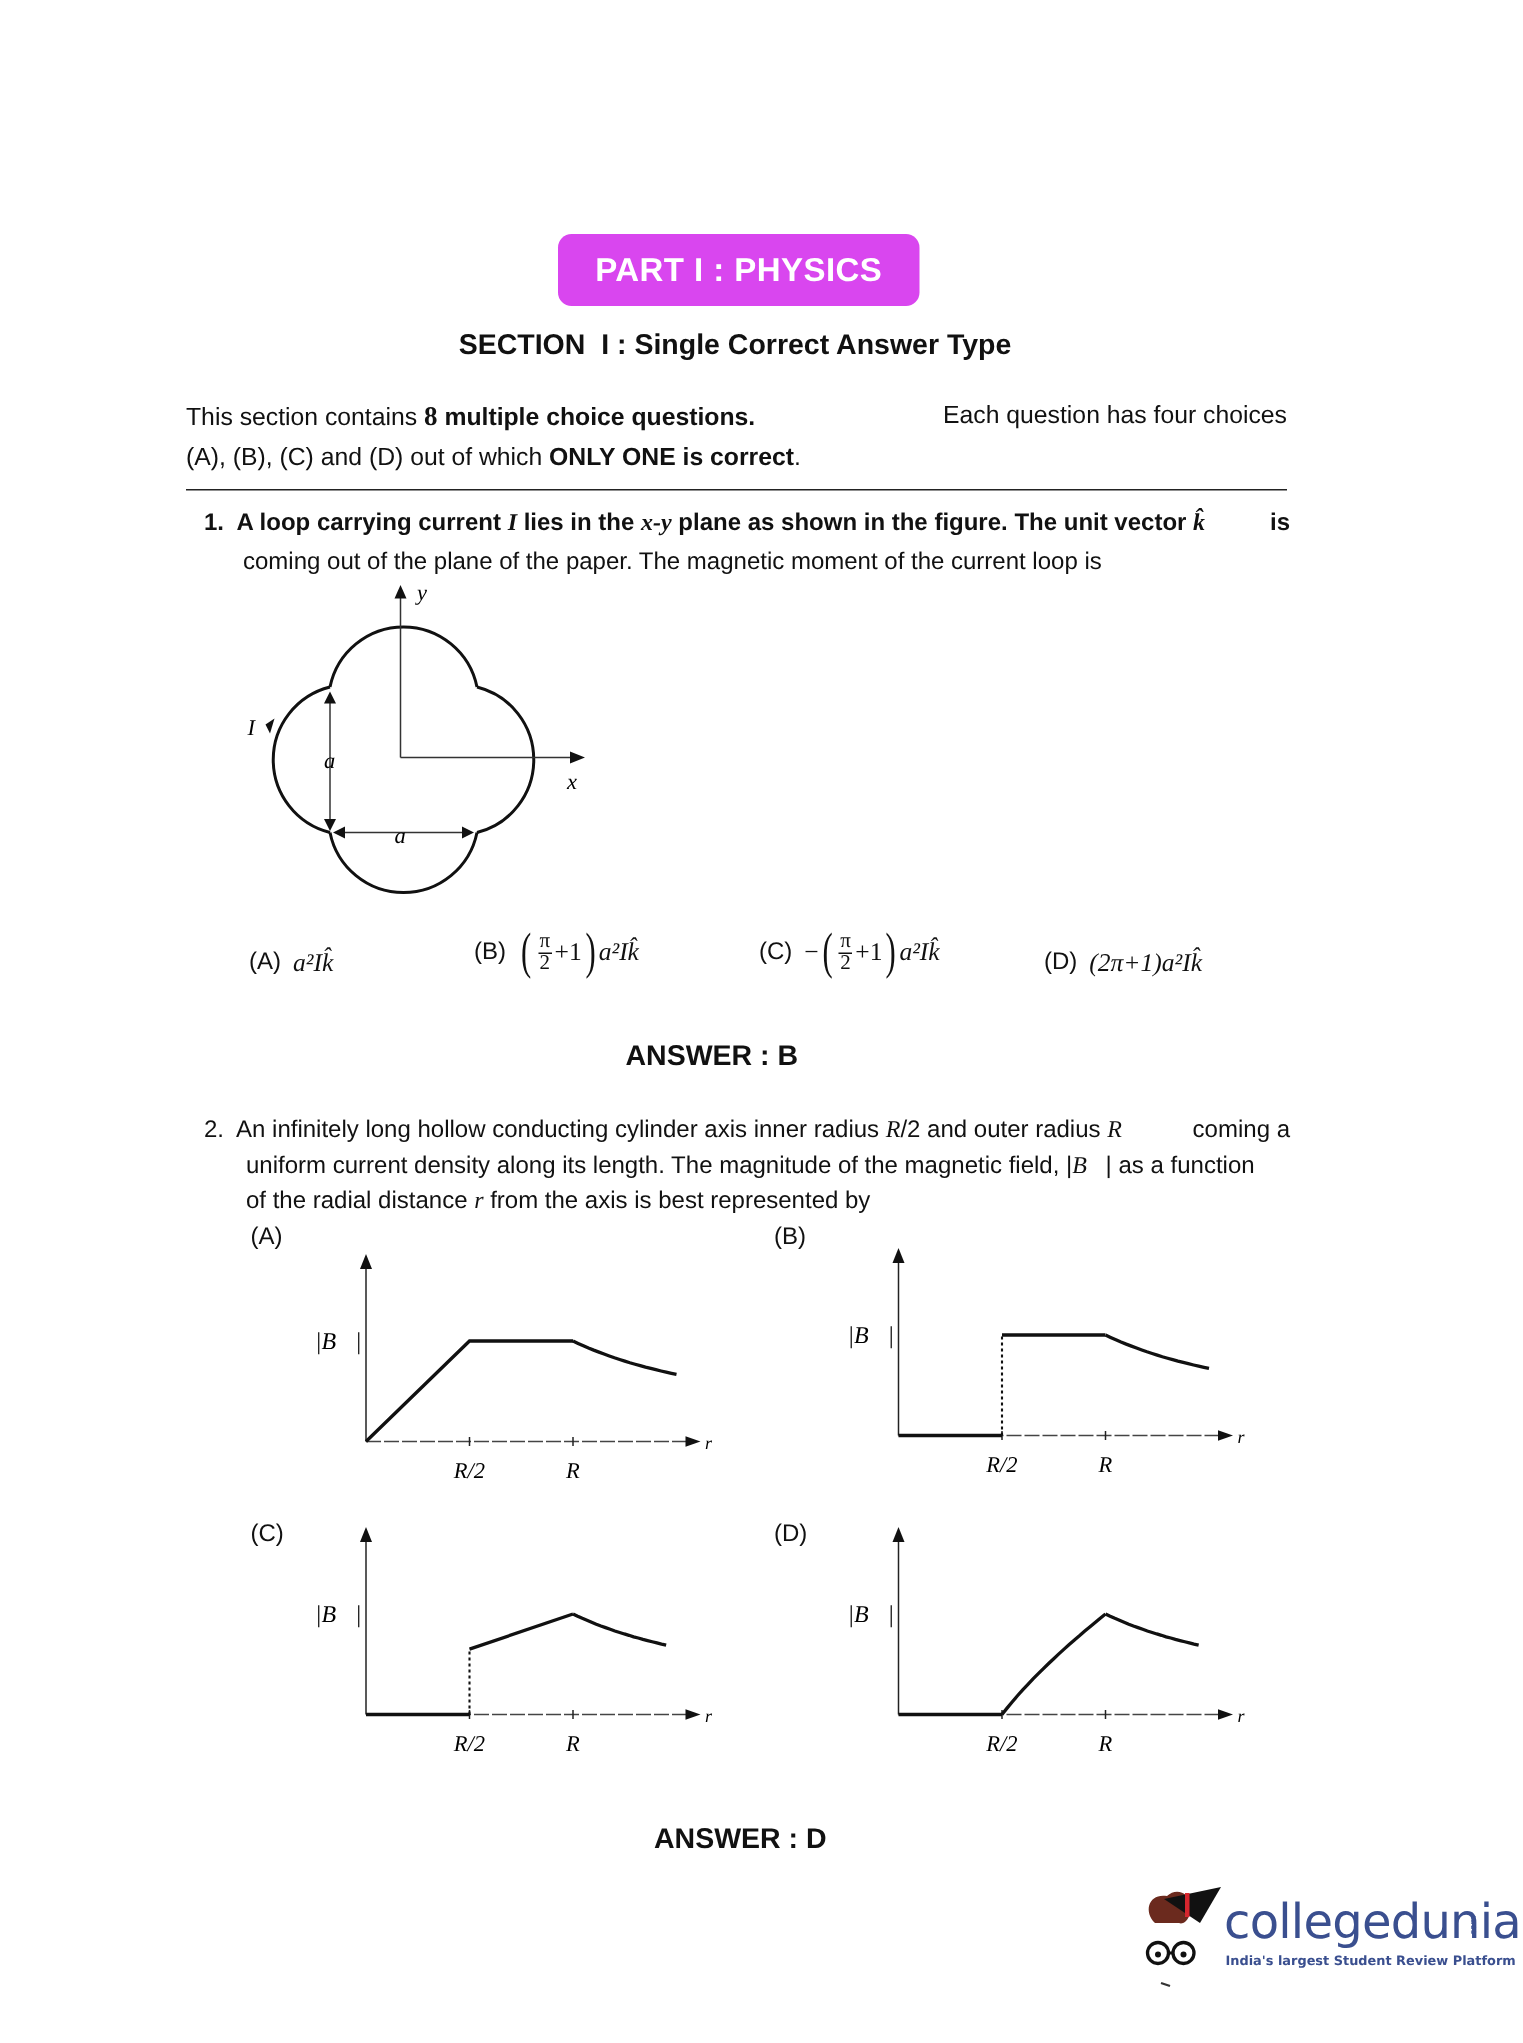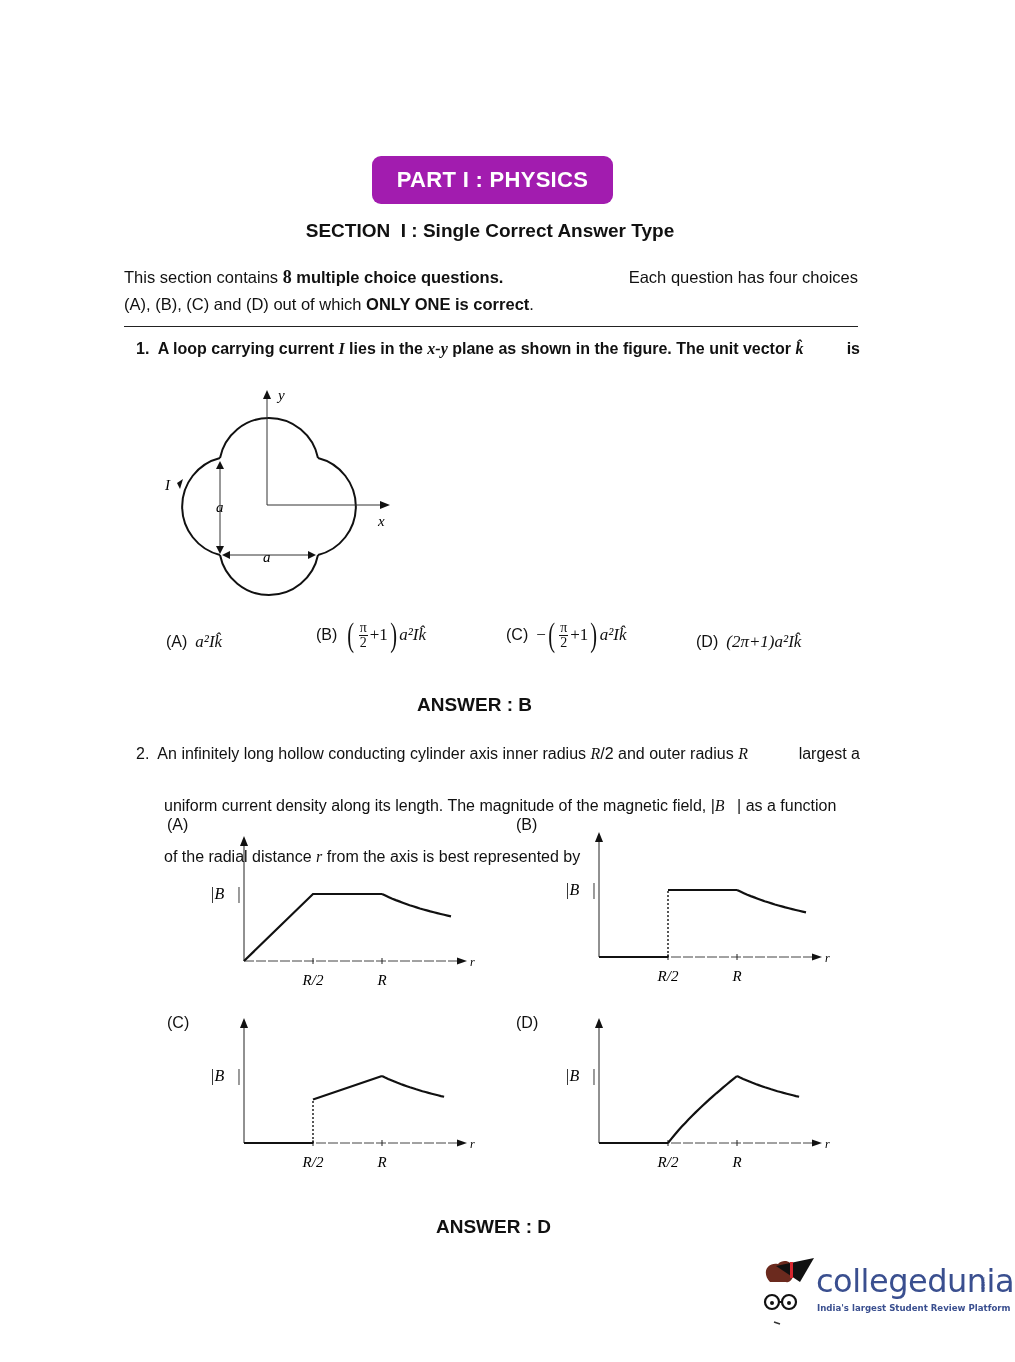--- a/index.html
+++ b/index.html
@@ -1,39 +1,39 @@
 <!DOCTYPE html>
 <html><head>
 <meta charset="utf-8">
 <style>
   html, body { margin:0; padding:0; background:#ffffff; }
   body { width:1015px; height:1362px; position:relative; overflow:hidden; color:#111; font-family:"Liberation Sans", sans-serif; }
   .abs { position:absolute; }
-  .part-banner { left:372px; top:156px; width:241px; height:48px; background:#a21caf; border-radius:9px; color:#fff; font-weight:bold; font-size:22px; display:flex; align-items:center; justify-content:center; letter-spacing:0.3px;text-align:right; }
+  .part-banner { left:372px; top:156px; width:241px; height:48px; background:#d946ef; border-radius:9px; color:#fff; font-weight:bold; font-size:22px; display:flex; align-items:center; justify-content:center; letter-spacing:0.3px;text-align:right; }
   .section-title { left:0; width:980px; top:220px; text-align:center; font-weight:bold; font-size:19px; }
   .intro { left:124px; top:264px; width:734px; font-size:16.5px; line-height:27px; }
   .intro .row1 { display:flex; justify-content:space-between; }
   .intro b { font-weight:bold; }
   .serif-b { font-family:"Liberation Serif", serif; font-weight:bold; font-size:18px; }
   .rule { left:124px; top:326px; width:734px; height:0; border-top:1.5px solid #222; }
   .q-num { font-size:16px; }
   .q1 { left:136px; top:336px; width:724px; font-size:16px; line-height:26px; }
   .q1 .line1 { display:flex; justify-content:space-between;font-weight:bold; }
   .q1 .indent { padding-left:26px; }
   .it { font-family:"Liberation Serif", serif; font-style:italic; }
   .choices1 { top:626px; left:166px; width:700px; font-size:16px; }
   .choice { position:absolute; top:0; display:flex; align-items:center; white-space:nowrap; }
   .math { font-family:"Liberation Serif", serif; font-style:italic; font-size:17px; margin-left:8px; display:inline-flex; align-items:center;text-align:right; }
   .frac { display:inline-flex; flex-direction:column; align-items:center; font-style:normal; font-size:14px; line-height:14px; margin:0 2px; }
   .frac .num { border-bottom:1px solid #111; padding:0 1px; }
   .paren { font-size:34px; font-style:normal; font-weight:100; line-height:34px; transform:scaleX(0.6); display:inline-block; }
   .answer { font-weight:bold; font-size:19px; }
   .q2 { left:136px; top:742px; width:724px; font-size:16px; line-height:23.5px; }
   .q2 .line1 { display:flex; justify-content:space-between; }
-  .q2 .indent { padding-left:28px;margin-top:28px; }
+  .q2 .indent { padding-left:28px; }
   .opt-label { font-size:16px; }
   svg text { font-family:"Liberation Serif", serif; font-style:italic; }
   .logo-word { left:816px; top:1262px; font-size:32px; color:#3a4f8f; font-family:"DejaVu Sans", sans-serif; letter-spacing:-0.5px; }
   .logo-tag { left:817px; top:1303px; font-size:8.6px; font-weight:bold; color:#3a4f8f; font-family:"DejaVu Sans", sans-serif; white-space:nowrap; }
   .logo-com { left:975px; top:1281px; font-size:6px; color:#3a4f8f; transform:rotate(-90deg); font-family:"DejaVu Sans", sans-serif; }
 </style>
 </head>
 <body>
 
 <div class="abs part-banner">
@@ -48,20 +48,21 @@
   </div>
   <div><span>(A), (B), (C) and (D) out of which </span><b>ONLY ONE is correct</b><span>.</span></div>
 </div>
 <div class="abs rule"></div>
 
 <div class="abs q1">
   <div class="line1">
     <span><span class="q-num">1.</span>&nbsp; <span>A loop carrying current </span><span class="it">I</span><span> lies in the </span><span class="it">x-y</span><span> plane as shown in the figure. The unit vector </span><span class="it">k̂</span></span>
     <span> is</span>
   </div>
+  <div class="indent">coming out of the plane of the paper. The magnetic moment of the current loop is</div>
 </div>
 
 <svg class="abs" style="left:150px;top:385px;" width="260" height="230">
   <g fill="none" stroke="#111" stroke-width="2">
 
     <path d="M70,73 A50,50 0 0 1 168,73"></path>
 
     <path d="M168,73 A50,50 0 0 1 168,170"></path>
 
     <path d="M168,170 A50,50 0 0 1 70,170"></path>
@@ -126,21 +127,21 @@
     <span>(D)</span>
     <span class="math">(2π+1)a²Ik̂</span>
   </div>
 </div>
 
 <div class="abs answer" style="left:417px;top:694px;">ANSWER : B</div>
 
 <div class="abs q2">
   <div class="line1">
     <span><span class="q-num">2.</span>&nbsp; <span>An infinitely long hollow conducting cylinder axis inner radius </span><span class="it">R</span><span>/2 and outer radius </span><span class="it">R</span></span>
-    <span> largest a</span>
+    <span> coming a</span>
   </div>
   <div class="indent"><span>uniform current density along its length. The magnitude of the magnetic field, |</span><span class="it">B⃗</span><span>| as a function</span></div>
   <div class="indent"><span>of the radial distance </span><span class="it">r</span><span> from the axis is best represented by</span></div>
 </div>
 
 <div class="abs opt-label" style="left:167px;top:816px;">(A)</div>
 <div class="abs opt-label" style="left:516px;top:816px;">(B)</div>
 <div class="abs opt-label" style="left:167px;top:1014px;">(C)</div>
 <div class="abs opt-label" style="left:516px;top:1014px;">(D)</div>
 

